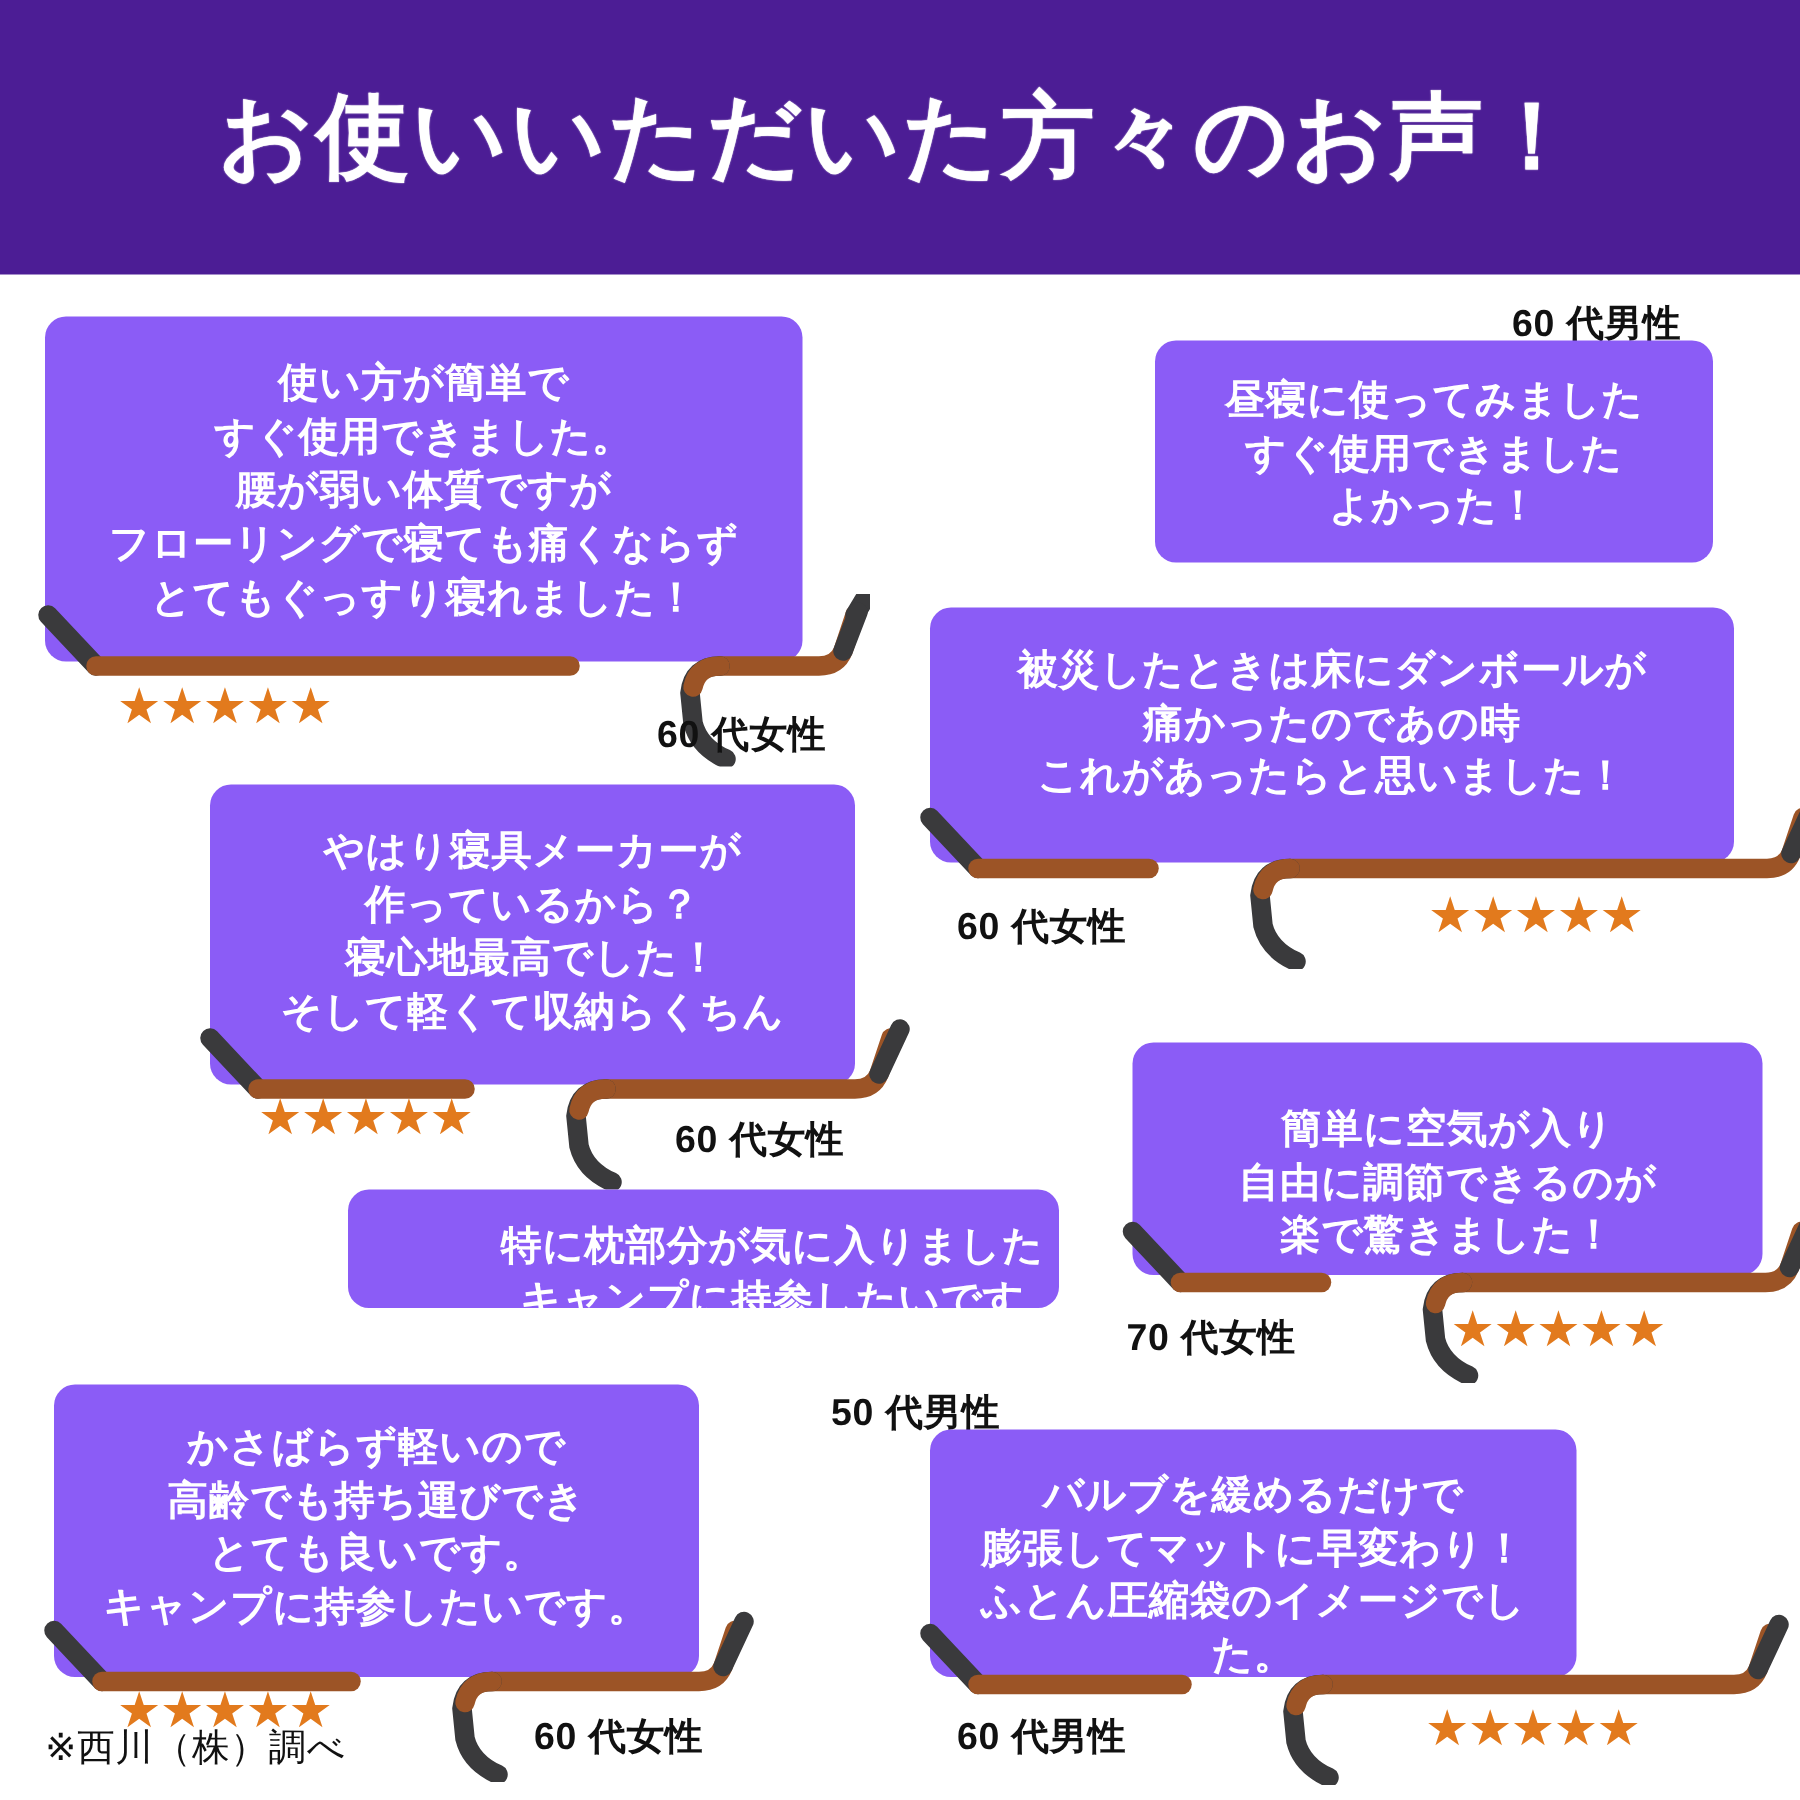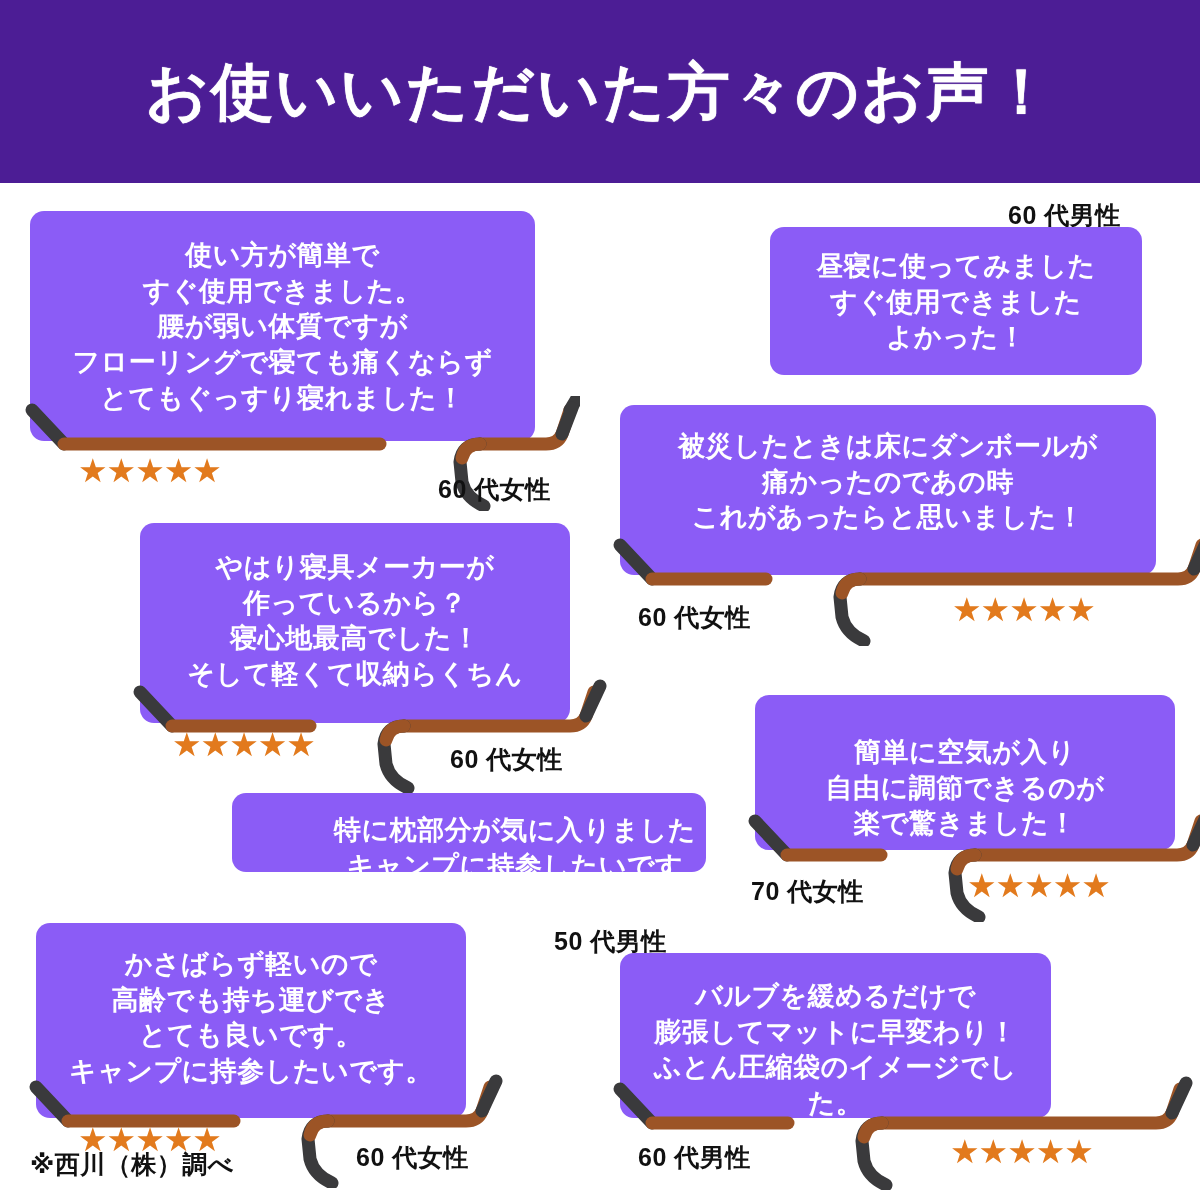--- a/index.html
+++ b/index.html
@@ -94,21 +94,21 @@
     letter-spacing: -1px;
     line-height: 1;
     white-space: nowrap;
   }
 
   .footnote {
     position: absolute;
     left: 30px;
     top: 1148px;
     font-size: 25px;
-    font-weight: bold;
+    font-weight: normal;
     color: #111111;
     white-space: nowrap;
     letter-spacing: 0.5px;
   }
 </style>
 </head>
 <body>
 
 <div class="header">
   <div class="header-title">お使いいただいた方々のお声！</div>

